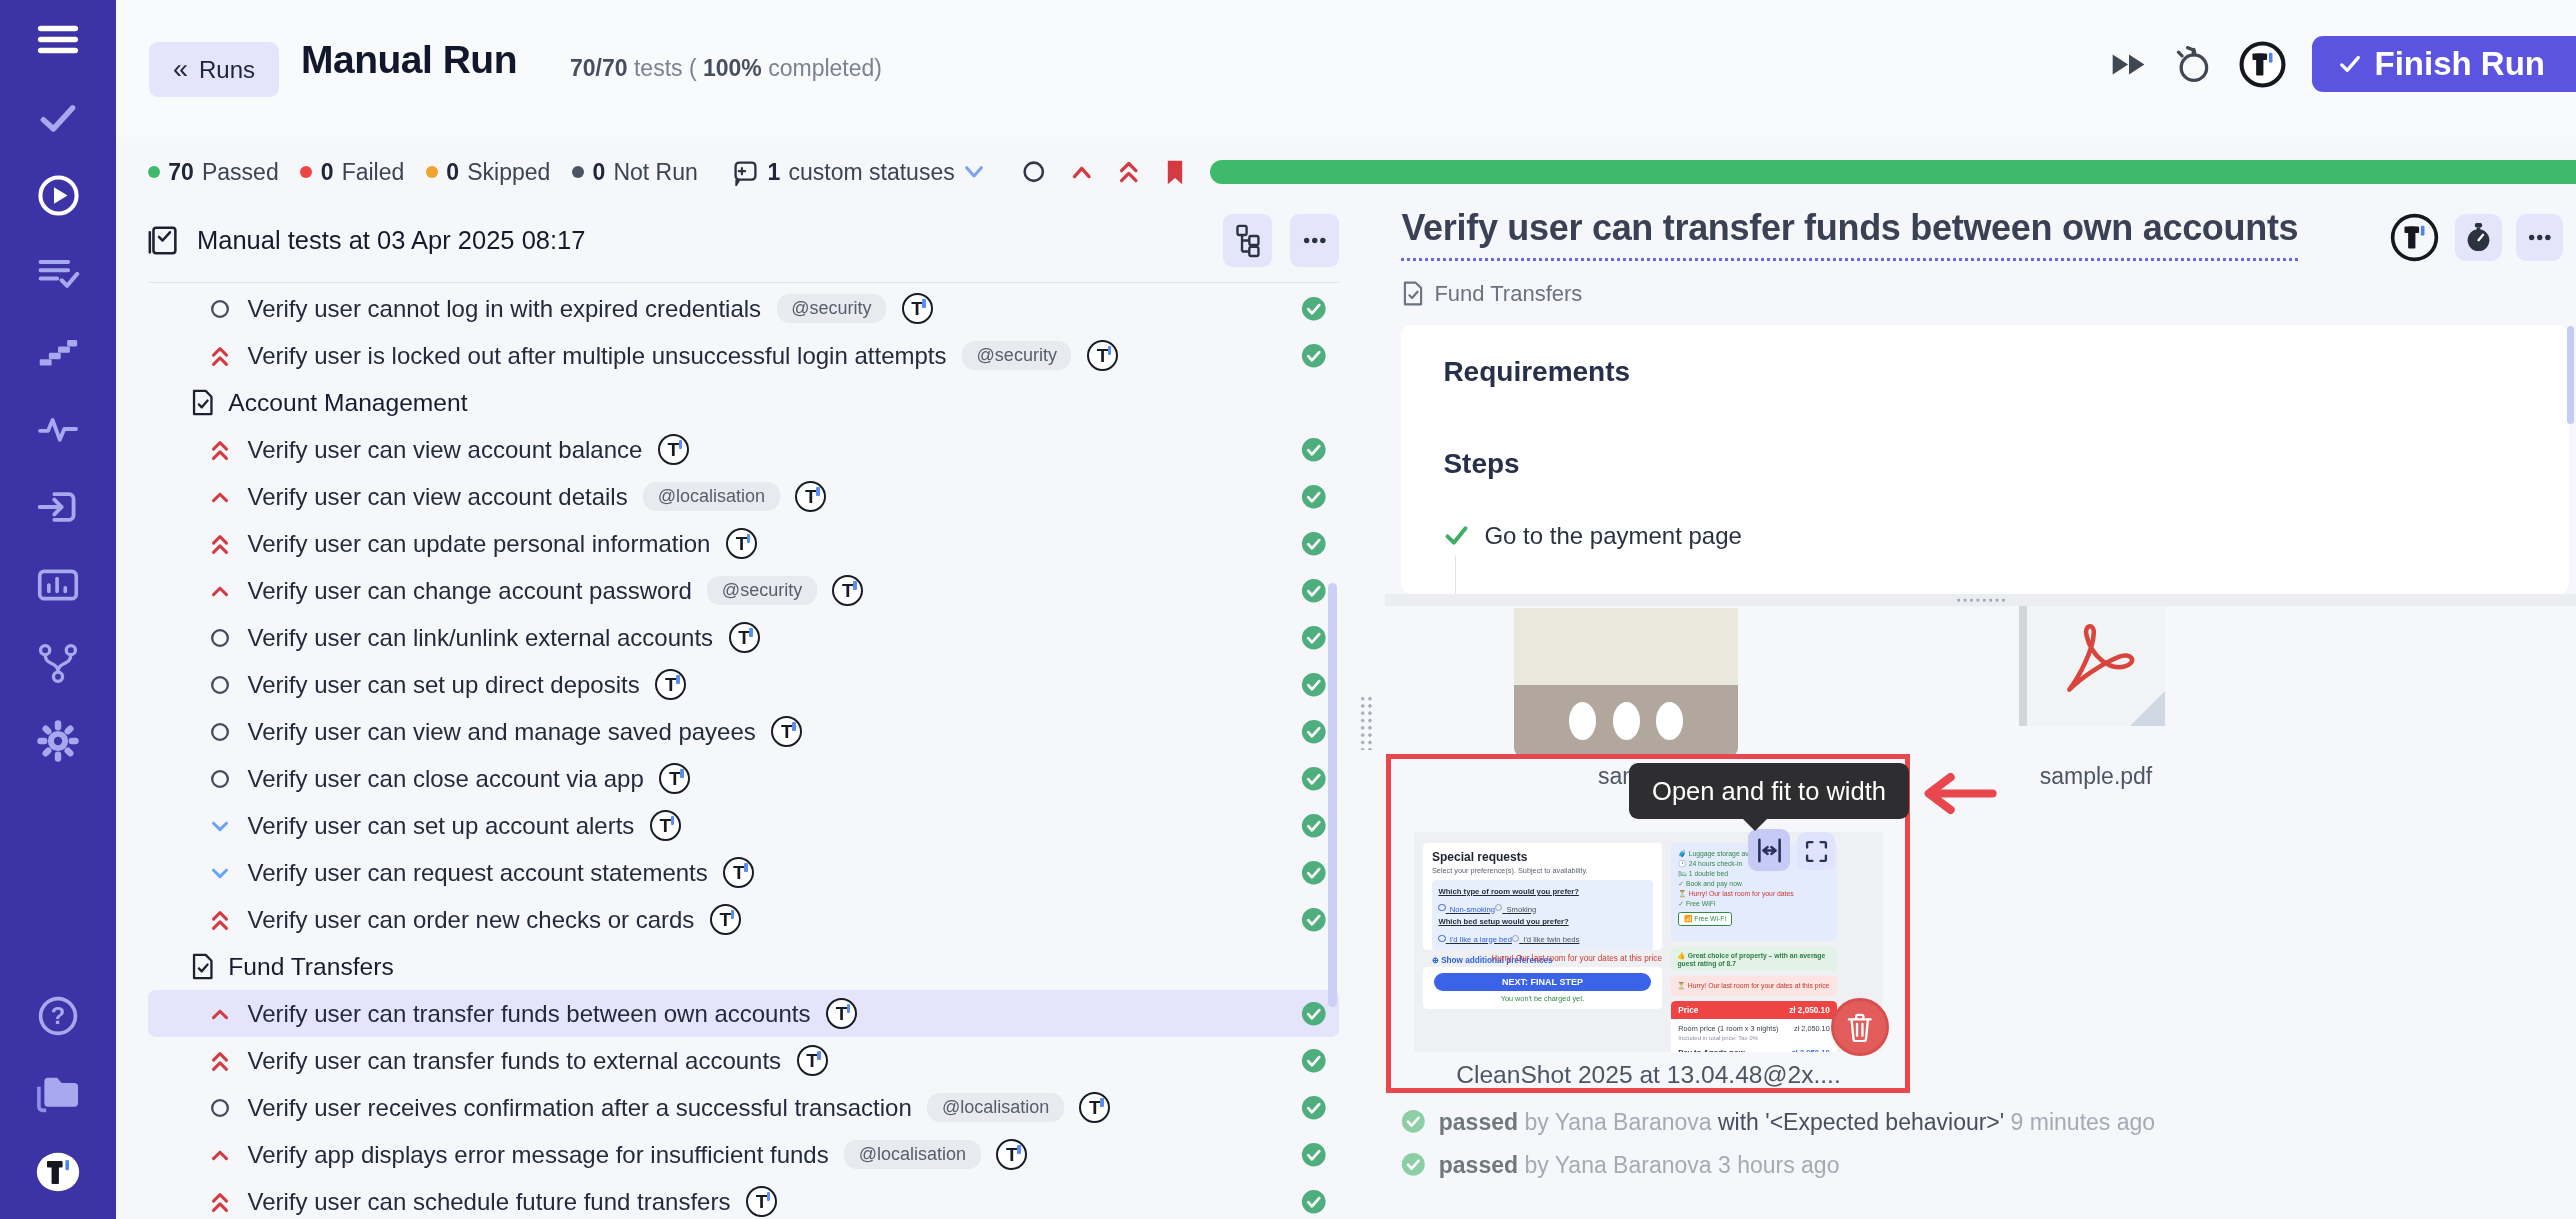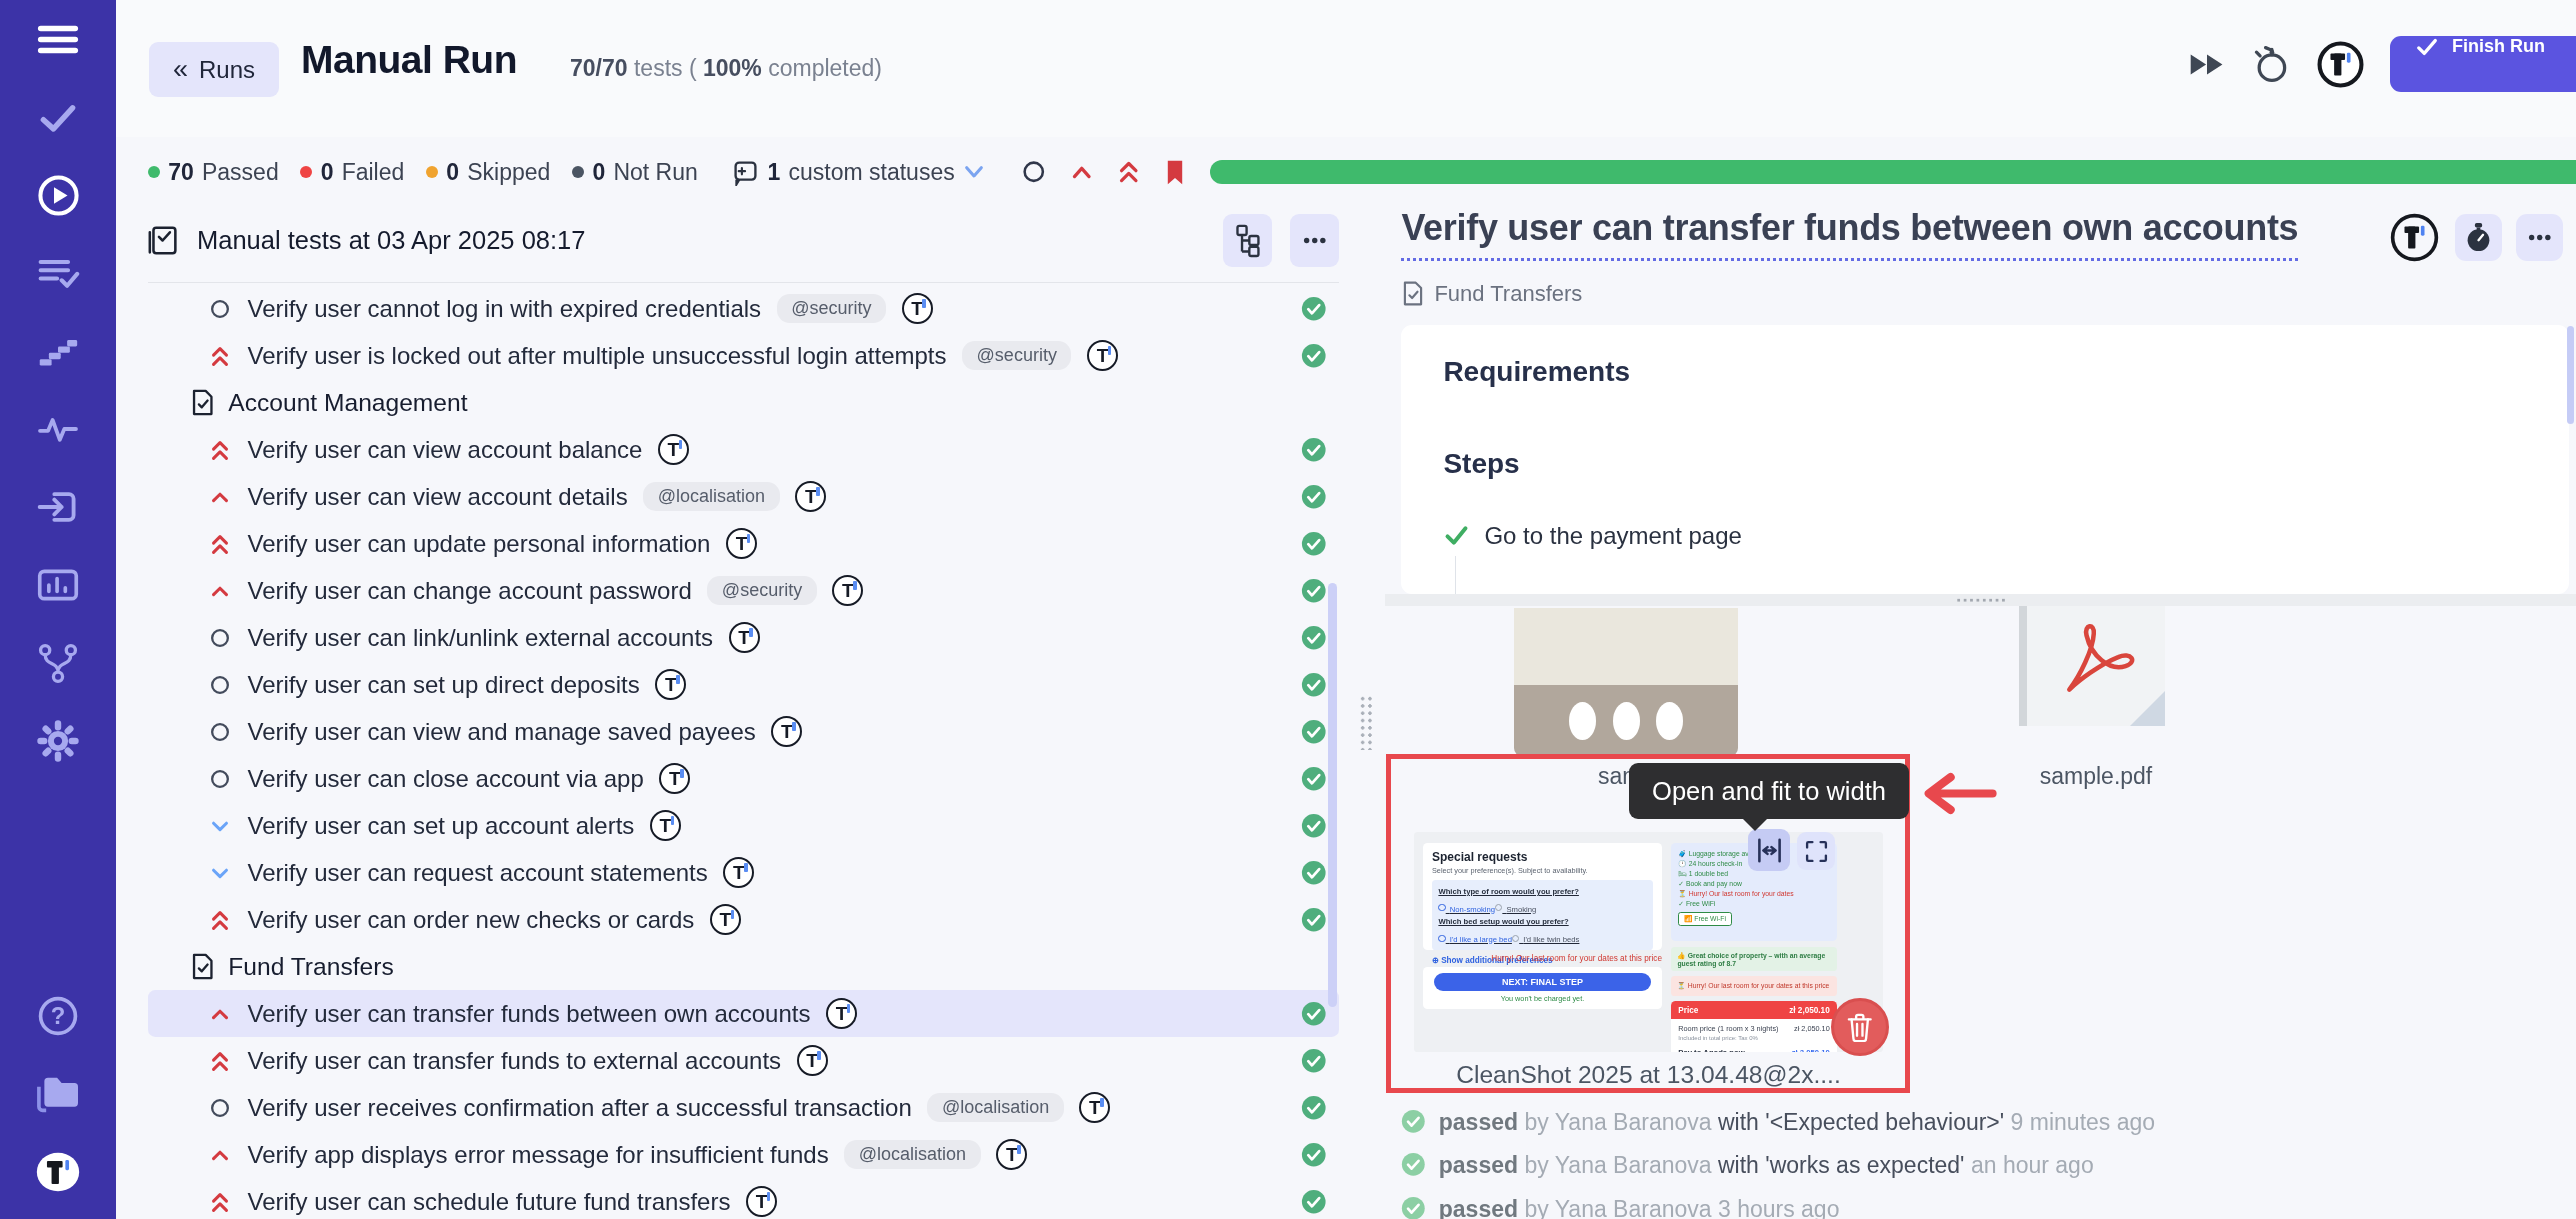--- a/index.html
+++ b/index.html
@@ -14,21 +14,21 @@
   
   #header{left:116px;top:0;right:0;height:137px;background:#f9fafc;}
   #content-bg{left:116px;top:137px;right:0;bottom:0;background:#f6f7fb;}
   #runs-btn{left:33px;top:42px;height:55px;padding:0 24px;background:#e4e5fb;border-radius:9px;display:flex;align-items:center;gap:11px;font-size:24px;color:#20263a;cursor:pointer;}
   #runs-btn .chev{font-size:27px;color:#20263a;}
   #page-title{left:185px;top:38px;font-size:39px;font-weight:800;color:#12182b;letter-spacing:-0.5px;}
   #title-sub{left:454px;top:55px;font-size:23px;color:#7a8190;}
   #title-sub b{color:#474e60;}
   #hdr-right{right:0;top:36px;display:flex;align-items:center;gap:24px;}
   .hdr-ic{cursor:pointer;display:flex;align-items:center;}
-  #finish-btn{height:56px;background:#5b54e0;border-radius:11px 0 0 11px;color:#fff;font-size:18px;font-weight:600;display:flex;gap:12.8px;padding:0 31px 0 25.5px;cursor:pointer;}
+  #finish-btn{height:56px;background:#5b54e0;border-radius:11px 0 0 11px;color:#fff;font-size:33px;font-weight:600;display:flex;align-items:center;gap:12.8px;padding:0 31px 0 25.5px;cursor:pointer;}
   
   #statusbar{left:148px;top:153px;right:0;height:38px;display:flex;align-items:center;gap:12.8px;font-size:23px;color:#3c4352;}
   .dot{width:12px;height:12px;border-radius:50%;flex:none;}
   .st-group{display:flex;align-items:center;gap:8.2px;margin-right:9px;}
   .st-group b{color:#20263a;}
   #progressbar{flex:1;height:24px;background:#3fba6c;border-radius:12.8px 0 0 12.8px;margin-left:7.3px;}
   .filter-ic{margin:0 4.6px;display:flex;align-items:center;cursor:pointer;}
   
   #list-panel{left:148px;top:205px;width:1191px;bottom:0;}
   #list-head{left:0;right:0;top:5.5px;height:60px;display:flex;align-items:center;gap:18px;}
@@ -764,30 +764,20 @@
     <svg width="24.6" height="24.6" viewBox="0 0 28 28">
             <circle cx="14" cy="14" r="13" fill="#8ccfa4"></circle>
             <path d="M8 14.5 l4 4.5 l8 -9" stroke="#fff" stroke-width="3" fill="none" stroke-linecap="round" stroke-linejoin="round"></path>
           </svg>
     <span><b class="status">passed</b>
     <span>by Yana Baranova</span>
     <span class="note">with '&lt;Expected behaviour&gt;'</span>
     <span>9 minutes ago</span></span>
   </div>
 
-  <div class="hrow">
-    <svg width="24.6" height="24.6" viewBox="0 0 28 28">
-            <circle cx="14" cy="14" r="13" fill="#8ccfa4"></circle>
-            <path d="M8 14.5 l4 4.5 l8 -9" stroke="#fff" stroke-width="3" fill="none" stroke-linecap="round" stroke-linejoin="round"></path>
-          </svg>
-    <span><b class="status">passed</b>
-    <span>by Yana Baranova</span>
-    <span class="note">with 'works as expected'</span>
-    <span>an hour ago</span></span>
-  </div>
 
   <div class="hrow">
     <svg width="24.6" height="24.6" viewBox="0 0 28 28">
             <circle cx="14" cy="14" r="13" fill="#8ccfa4"></circle>
             <path d="M8 14.5 l4 4.5 l8 -9" stroke="#fff" stroke-width="3" fill="none" stroke-linecap="round" stroke-linejoin="round"></path>
           </svg>
     <span><b class="status">passed</b>
     <span>by Yana Baranova</span>
     
     <span>3 hours ago</span></span>

